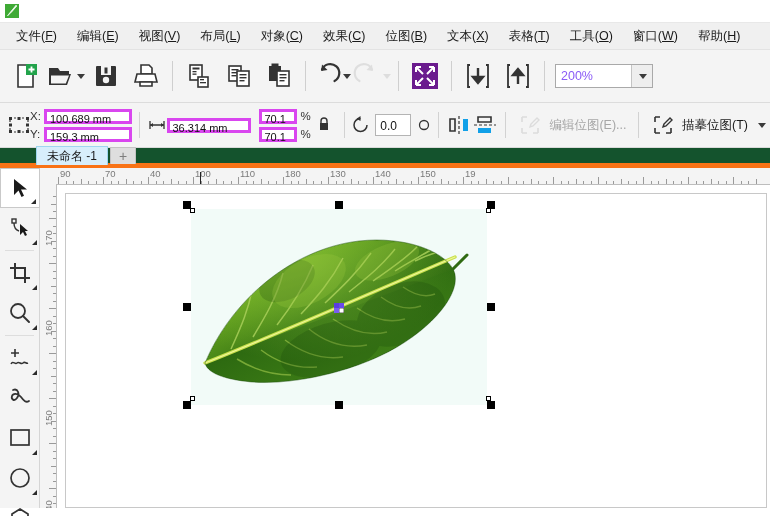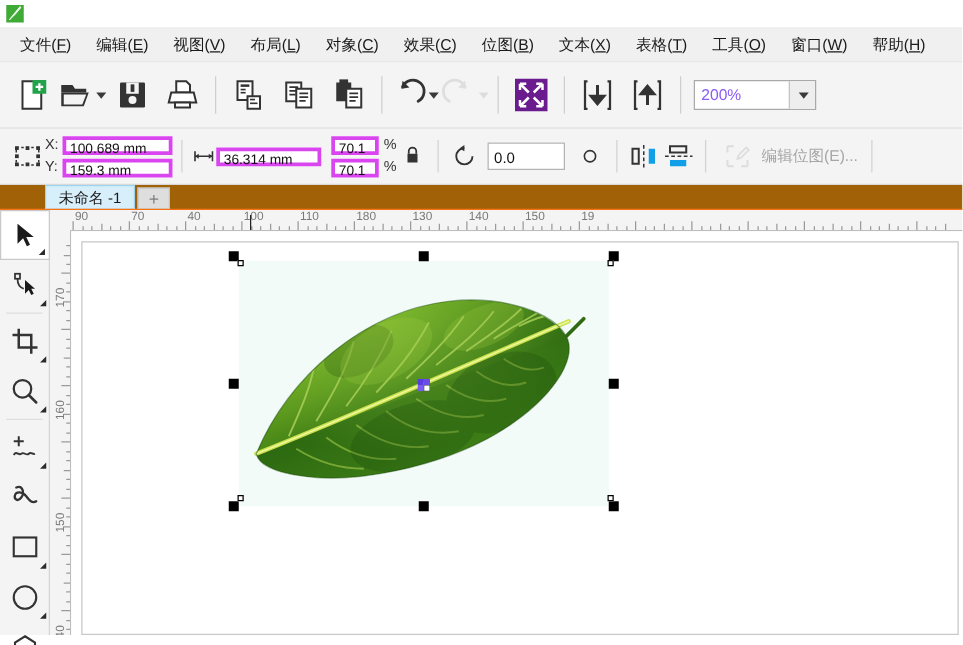--- a/index.html
+++ b/index.html
@@ -80,22 +80,22 @@
     font-size:12px;color:#111;padding:0 4px;box-sizing:border-box;margin-left:4px;
   }
   .pbtn{width:28px;height:26px;display:flex;align-items:center;justify-content:center;cursor:default;}
   .pbtn.disabled{opacity:.35;}
   .ptext{font-size:12.5px;color:#1a1a1a;margin-left:5px;white-space:nowrap;}
   .ptext.disabled{color:#a6a6a6;}
   .plabeled{display:flex;align-items:center;padding:3px 4px;cursor:default;}
 
   
   .tabstrip{
-    height:20px;background:#a16207;display:flex;align-items:flex-end;
-    padding-left:36px;border-bottom:1px solid #f97316;box-sizing:border-box;
+    height:20px;background:#14532d;display:flex;align-items:center;
+    padding-left:36px;border-bottom:5px solid #f97316;box-sizing:border-box;
   }
   .doctab{
     height:19px;line-height:19px;background:#d7eefb;color:#1a1a1a;
     font-size:12px;padding:0 10px;border:1px solid #9ed6ef;border-bottom:none;
     box-sizing:border-box;cursor:default;
   }
   .addtab{
     width:26px;height:17px;background:#dedede;border:1px solid #c4c4c4;border-bottom:none;
     margin-left:2px;display:flex;align-items:center;justify-content:center;
     color:#7d7d7d;font-size:14px;box-sizing:border-box;cursor:default;
@@ -424,20 +424,30 @@
         <svg width="20" height="20" viewBox="0 0 20 20">
           <path d="M2 2 h5 M2 2 v5 M2 18 h5 M2 18 v-5 M18 18 h-5 M18 18 v-5" fill="none" stroke="#b0b0b0" stroke-width="1.6"></path>
           <path d="M11 9 L17 3 l2 2 l-6 6 l-3 1 Z" fill="none" stroke="#b0b0b0" stroke-width="1.4"></path>
         </svg>
       </span>
       <span class="ptext disabled">编辑位图(E)...</span>
     </div>
 
     <div class="psep"></div>
 
+    <div class="plabeled">
+      <span class="pbtn">
+        <svg width="20" height="20" viewBox="0 0 20 20">
+          <path d="M2 2 h5 M2 2 v5 M2 18 h5 M2 18 v-5 M18 18 h-5 M18 18 v-5" fill="none" stroke="#333" stroke-width="1.6"></path>
+          <path d="M11 9 L17 3 l2 2 l-6 6 l-3 1 Z" fill="none" stroke="#333" stroke-width="1.4"></path>
+        </svg>
+      </span>
+      <span class="ptext"><span>描摹位图(T)</span></span>
+      <span class="caret" style="margin-left:10px;"></span>
+    </div>
   </div>
 
   <div class="tabstrip">
     <div class="doctab">未命名 -1</div>
     <div class="addtab">+</div>
   </div>
 
   <div class="workspace">
 
     <div class="toolbox">

